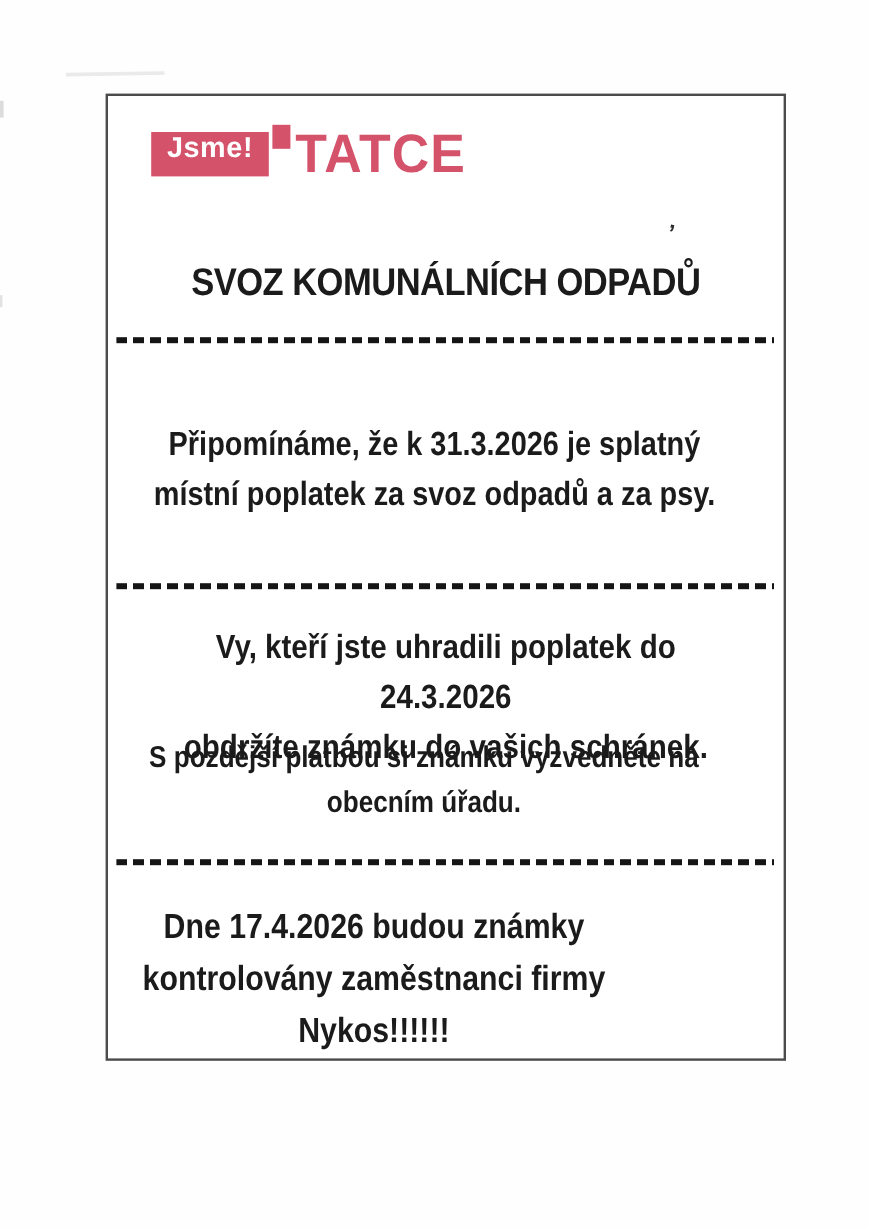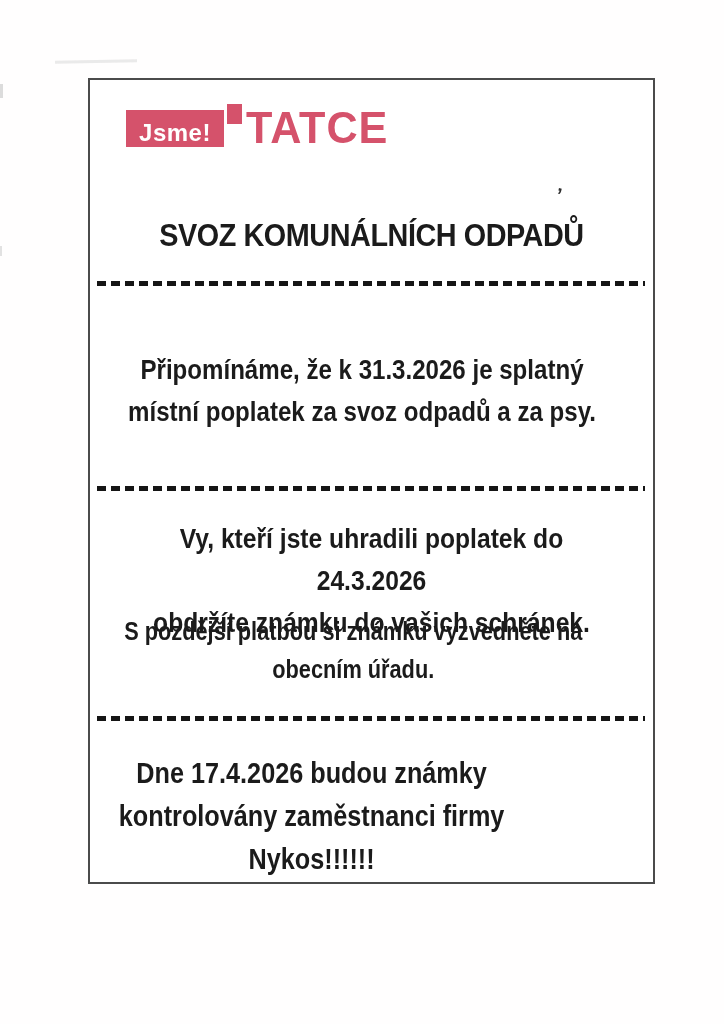--- a/index.html
+++ b/index.html
@@ -34,21 +34,21 @@
   }
   
   .logo {
     position: absolute; left: 36px; top: 27px; height: 42px;
     display: flex; align-items: center;
   }
   .badge {
     position: relative;
     width: 98px; height: 37px;
     background: var(--brand, #d5526b);
-    display: flex; align-items: flex-end; justify-content: center;
+    display: flex; align-items: flex-start; justify-content: center;
   }
   .badge-label {
     color: #ffffff; font-weight: bold; font-size: 24px; letter-spacing: .5px;
   }
   .badge-tab {
     position: absolute; left: 101px; top: -6px;
     width: 15px; height: 20px;
     background: var(--brand, #d5526b);
   }
   .wordmark {

